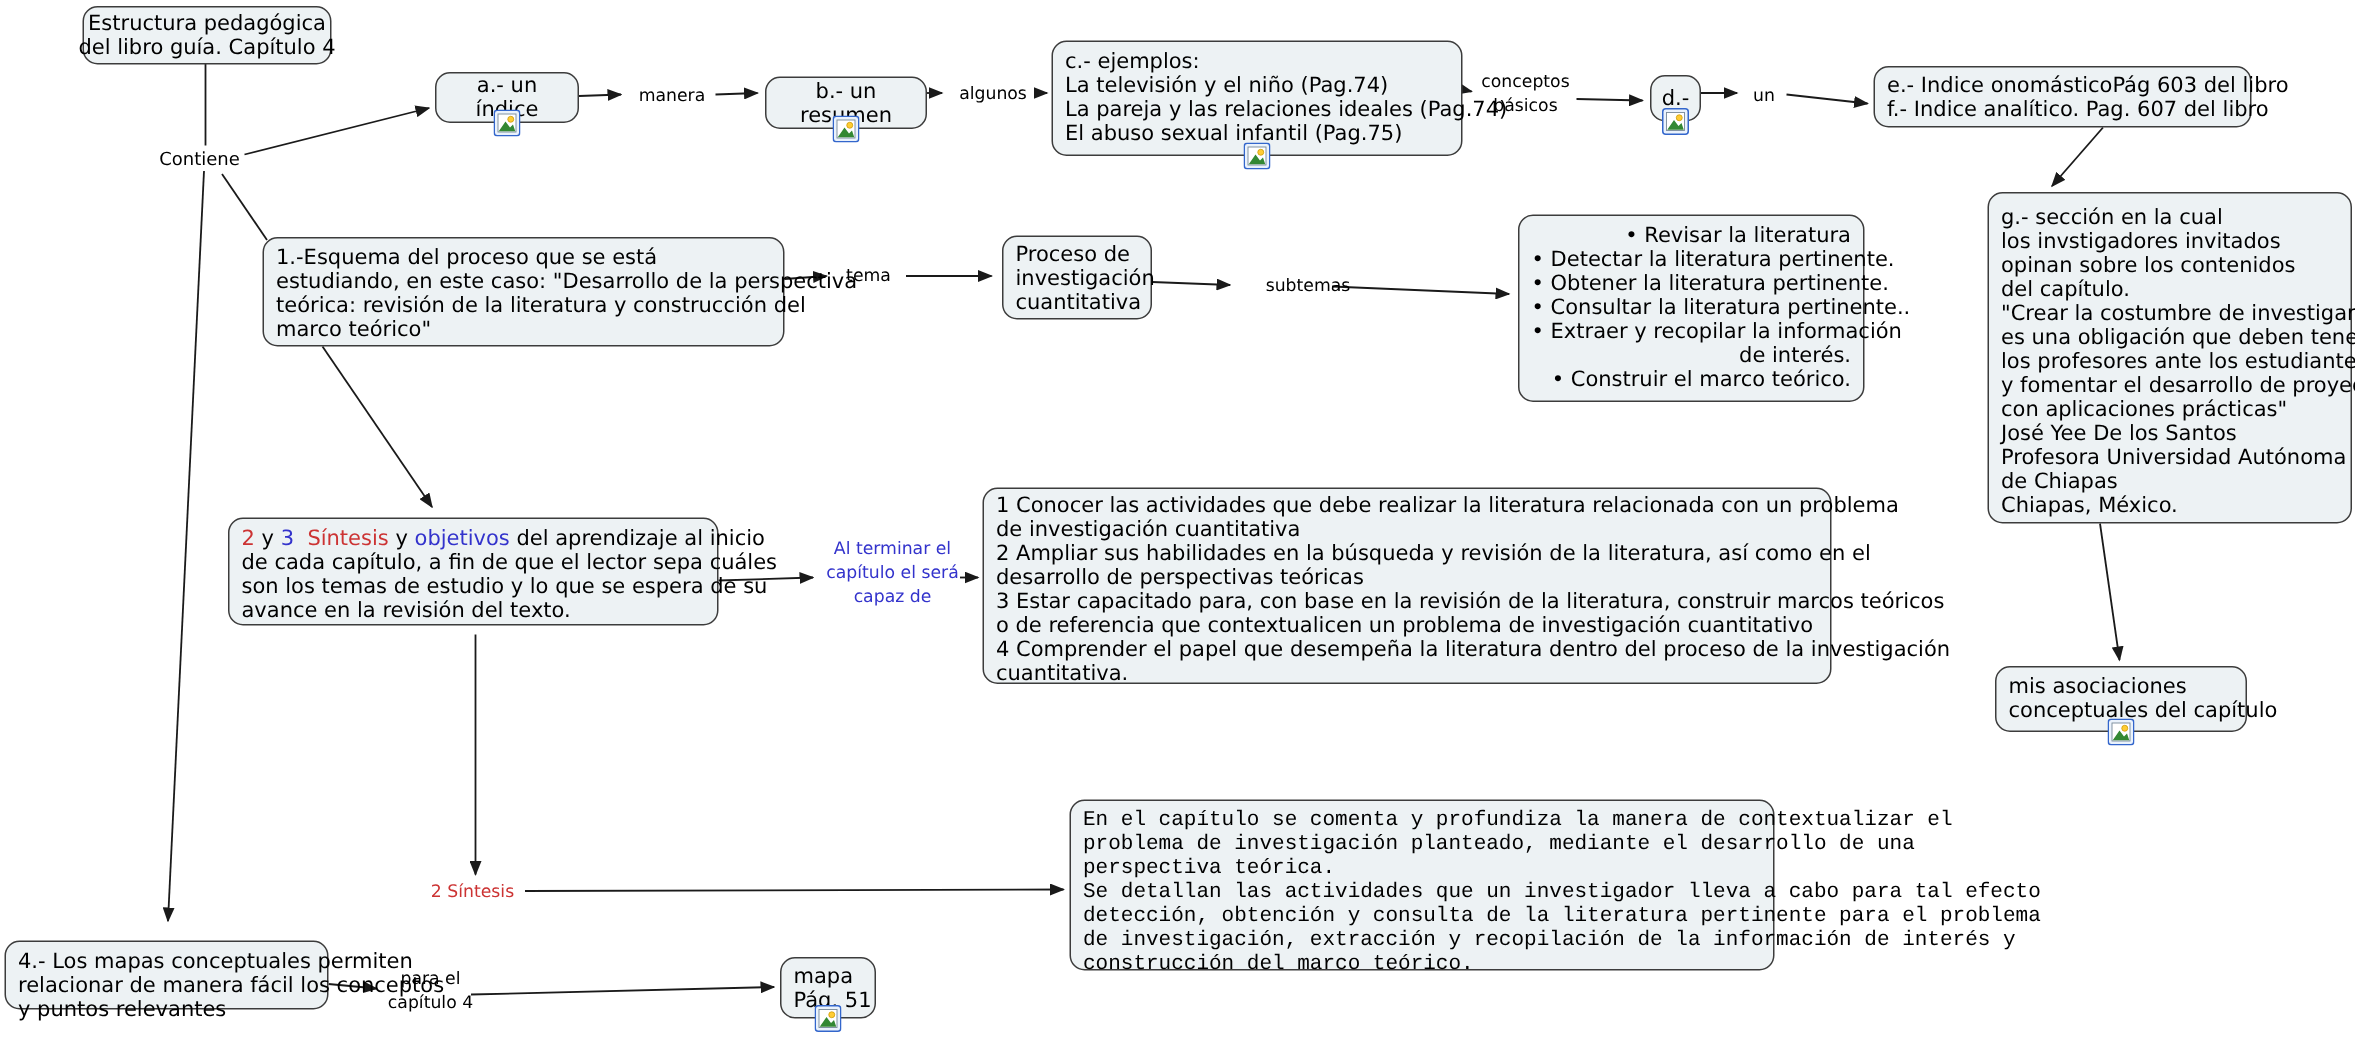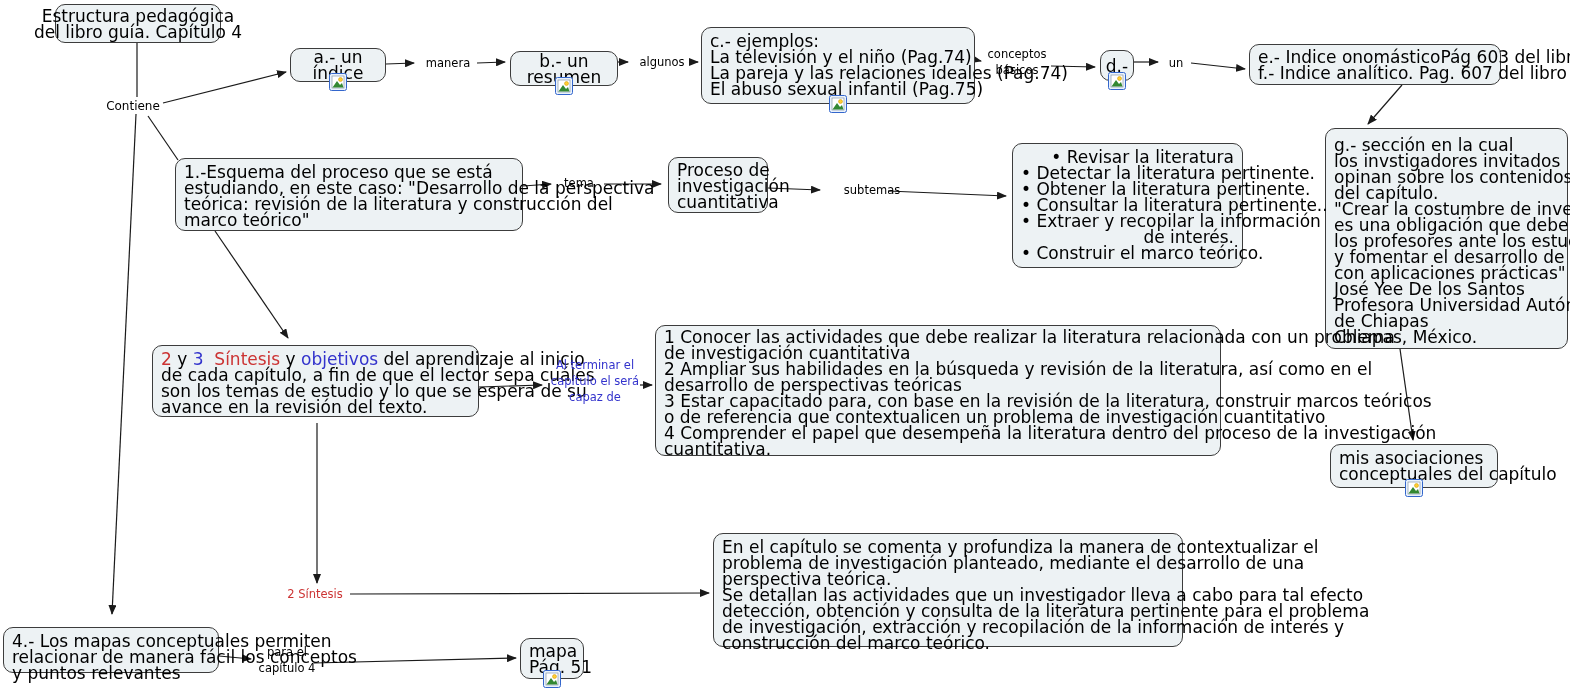--- a/index.html
+++ b/index.html
@@ -1,20 +1,20 @@
 <!DOCTYPE html>
 <html><head>
 <meta charset="utf-8">
 <style>
   html,body{margin:0;padding:0;background:#ffffff;}
   #canvas{position:relative;width:1570px;height:694px;background:#ffffff;overflow:hidden;
           font-family:"DejaVu Sans","Liberation Sans",sans-serif;color:#000;}
   #wires{position:absolute;left:0;top:0;width:1570px;height:694px;pointer-events:none;}
   .node{position:absolute;background:#edf2f4;border:1px solid #3c3c3c;border-radius:10px;
-        box-sizing:border-box;padding:5px 8px;font-size:17px;line-height:16px;}
+        box-sizing:border-box;padding:5px 8px;font-size:14px;line-height:16px;}
   .node.center{display:flex;align-items:center;justify-content:center;text-align:center;padding:2px 6px;}
   .ml{white-space:pre;}
   .label{position:absolute;font-size:11.5px;line-height:16px;text-align:center;white-space:pre;}
   .blue{color:#3333cc;}
   .red{color:#cc3333;}
   .blk{color:#000;}
   .res-icon{position:absolute;left:50%;bottom:-10px;transform:translateX(-50%);width:18px;height:18px;display:block;}
   .res-icon svg{display:block;}
 </style>
 </head>
@@ -181,21 +181,21 @@
     <div class="ml">1 Conocer las actividades que debe realizar la literatura relacionada con un problema
 de investigación cuantitativa
 2 Ampliar sus habilidades en la búsqueda y revisión de la literatura, así como en el
 desarrollo de perspectivas teóricas
 3 Estar capacitado para, con base en la revisión de la literatura, construir marcos teóricos
 o de referencia que contextualicen un problema de investigación cuantitativo
 4 Comprender el papel que desempeña la literatura dentro del proceso de la investigación
 cuantitativa.</div>
   </div>
 
-  <div class="node" style="left:713px;top:533px;width:470px;height:114px;">
+  <div class="node" style="left:713px;top:533px;width:470px;height:114px;font-family:Liberation Mono, monospace;">
     <div class="ml">En el capítulo se comenta y profundiza la manera de contextualizar el
 problema de investigación planteado, mediante el desarrollo de una
 perspectiva teórica.
 Se detallan las actividades que un investigador lleva a cabo para tal efecto
 detección, obtención y consulta de la literatura pertinente para el problema
 de investigación, extracción y recopilación de la información de interés y
 construcción del marco teórico.</div>
   </div>
 
   <div class="node" style="left:3px;top:627px;width:216px;height:46px;">

